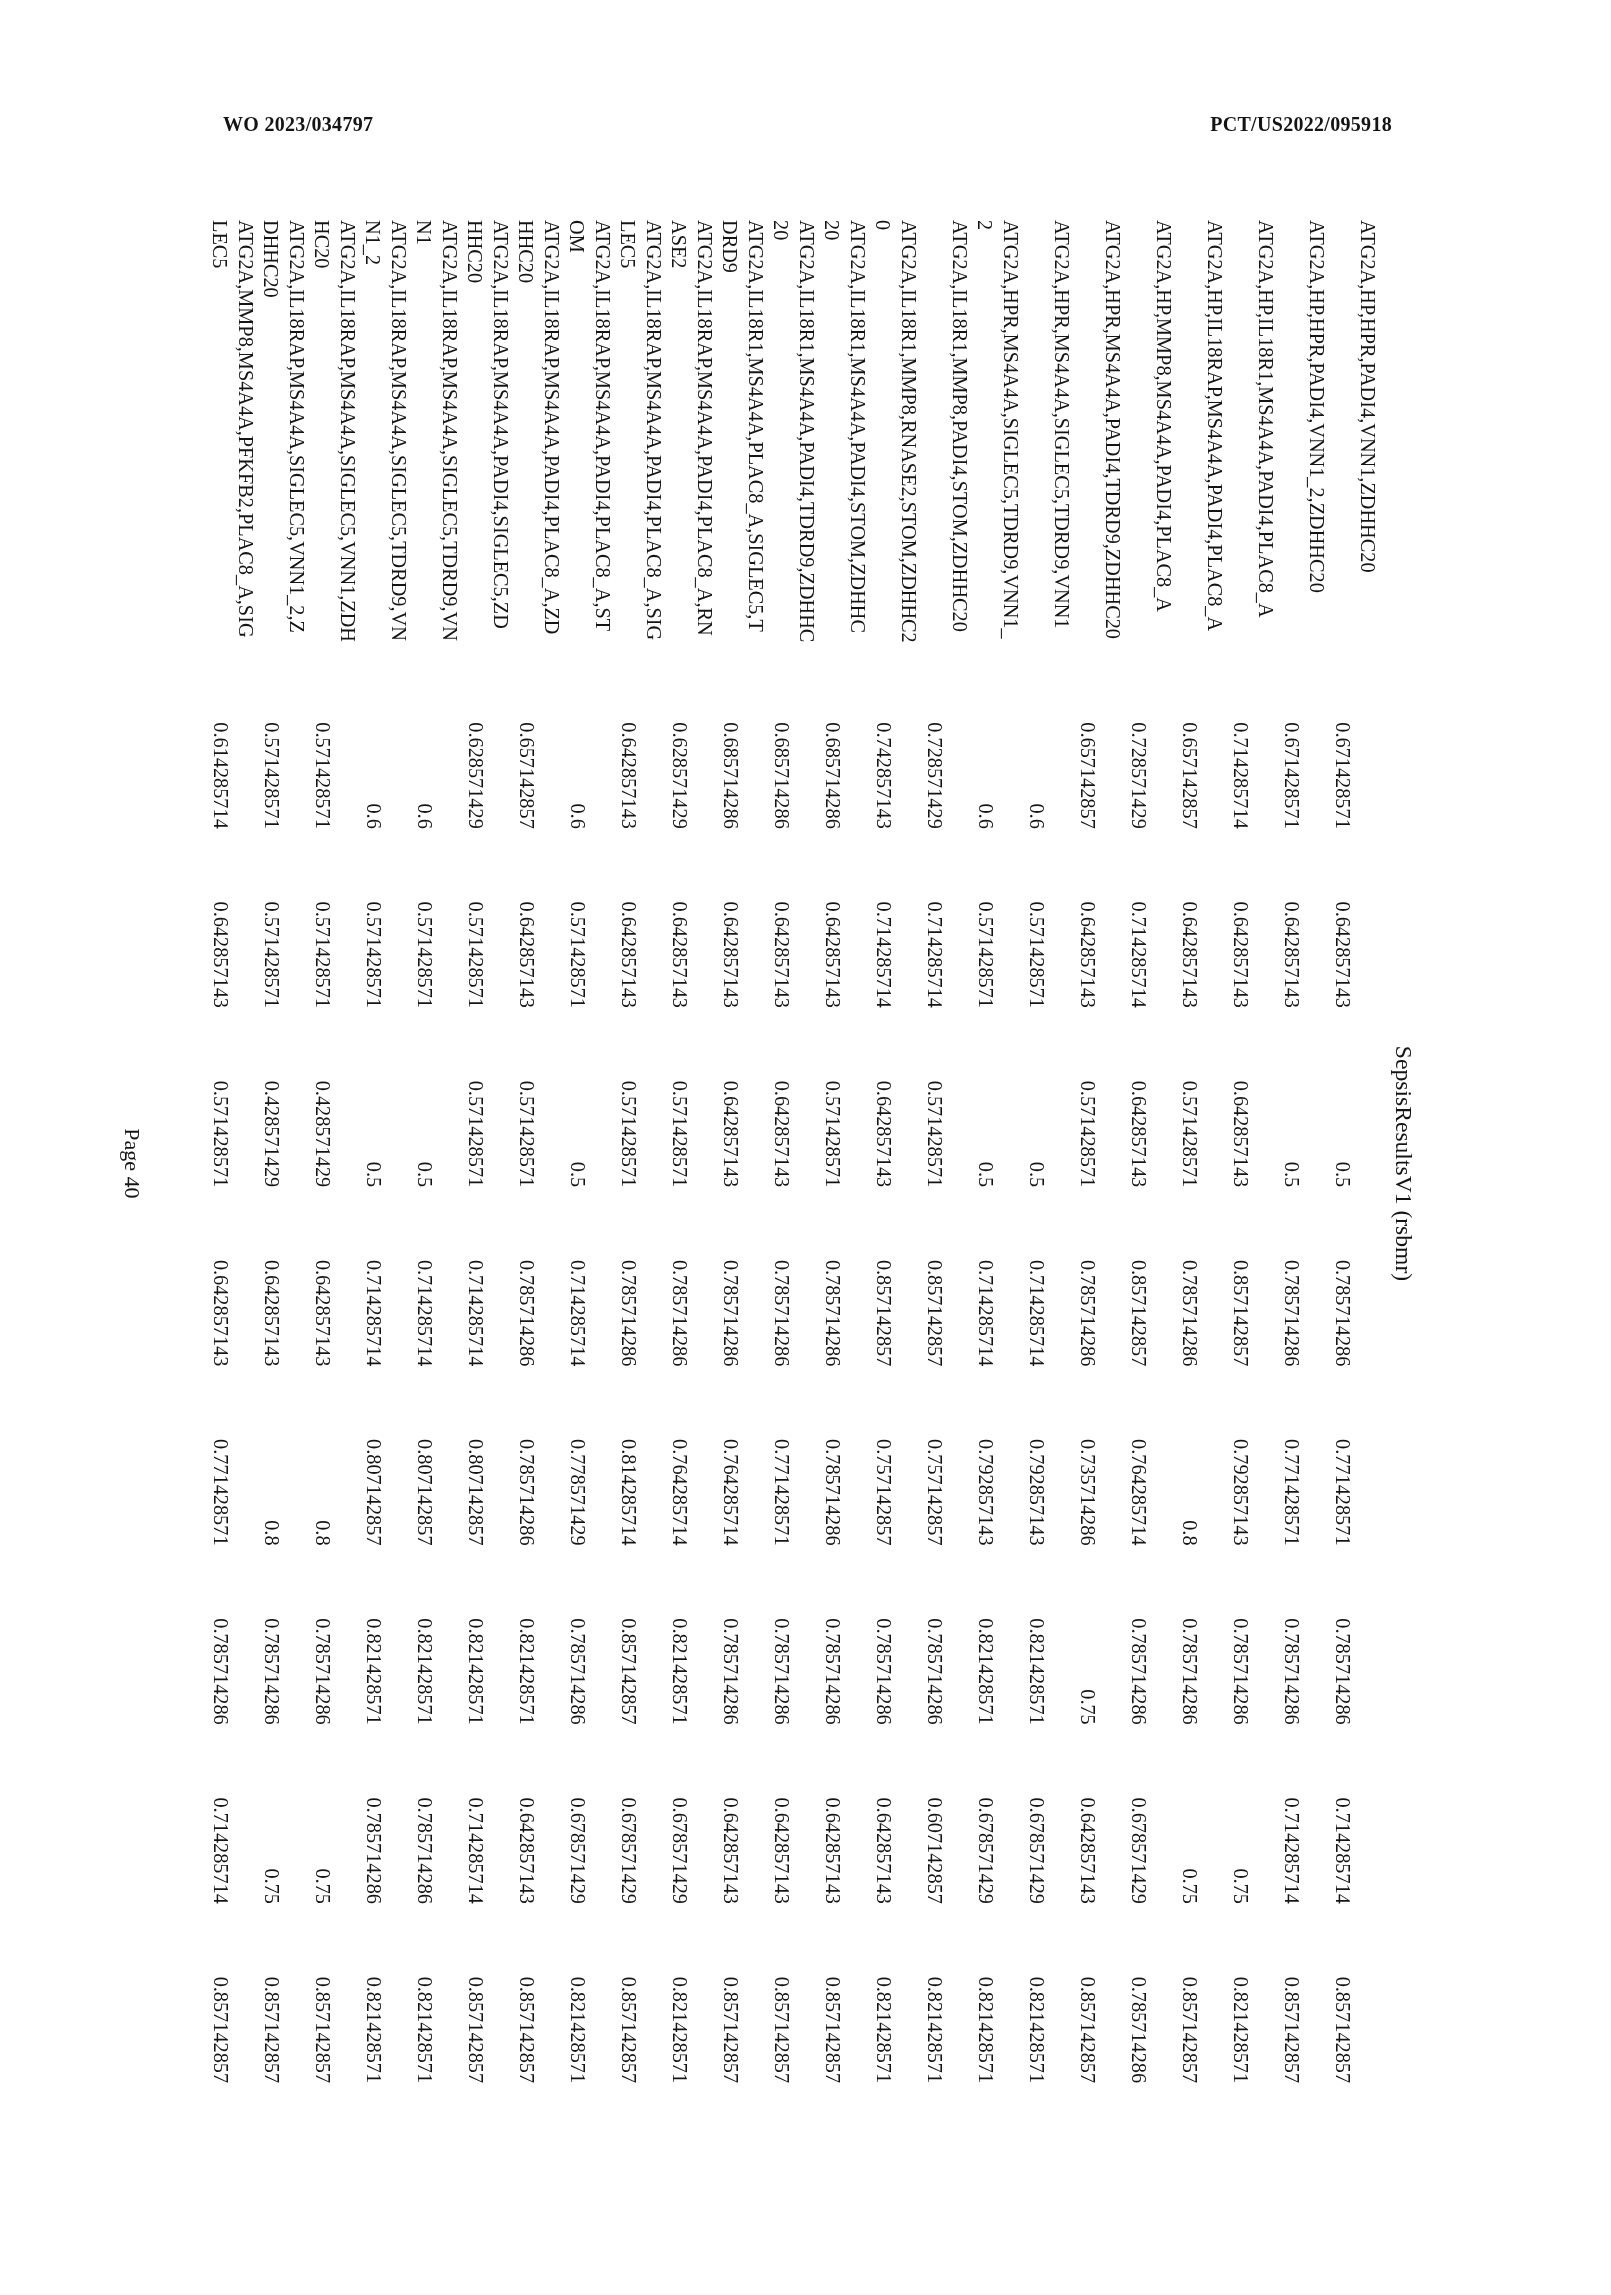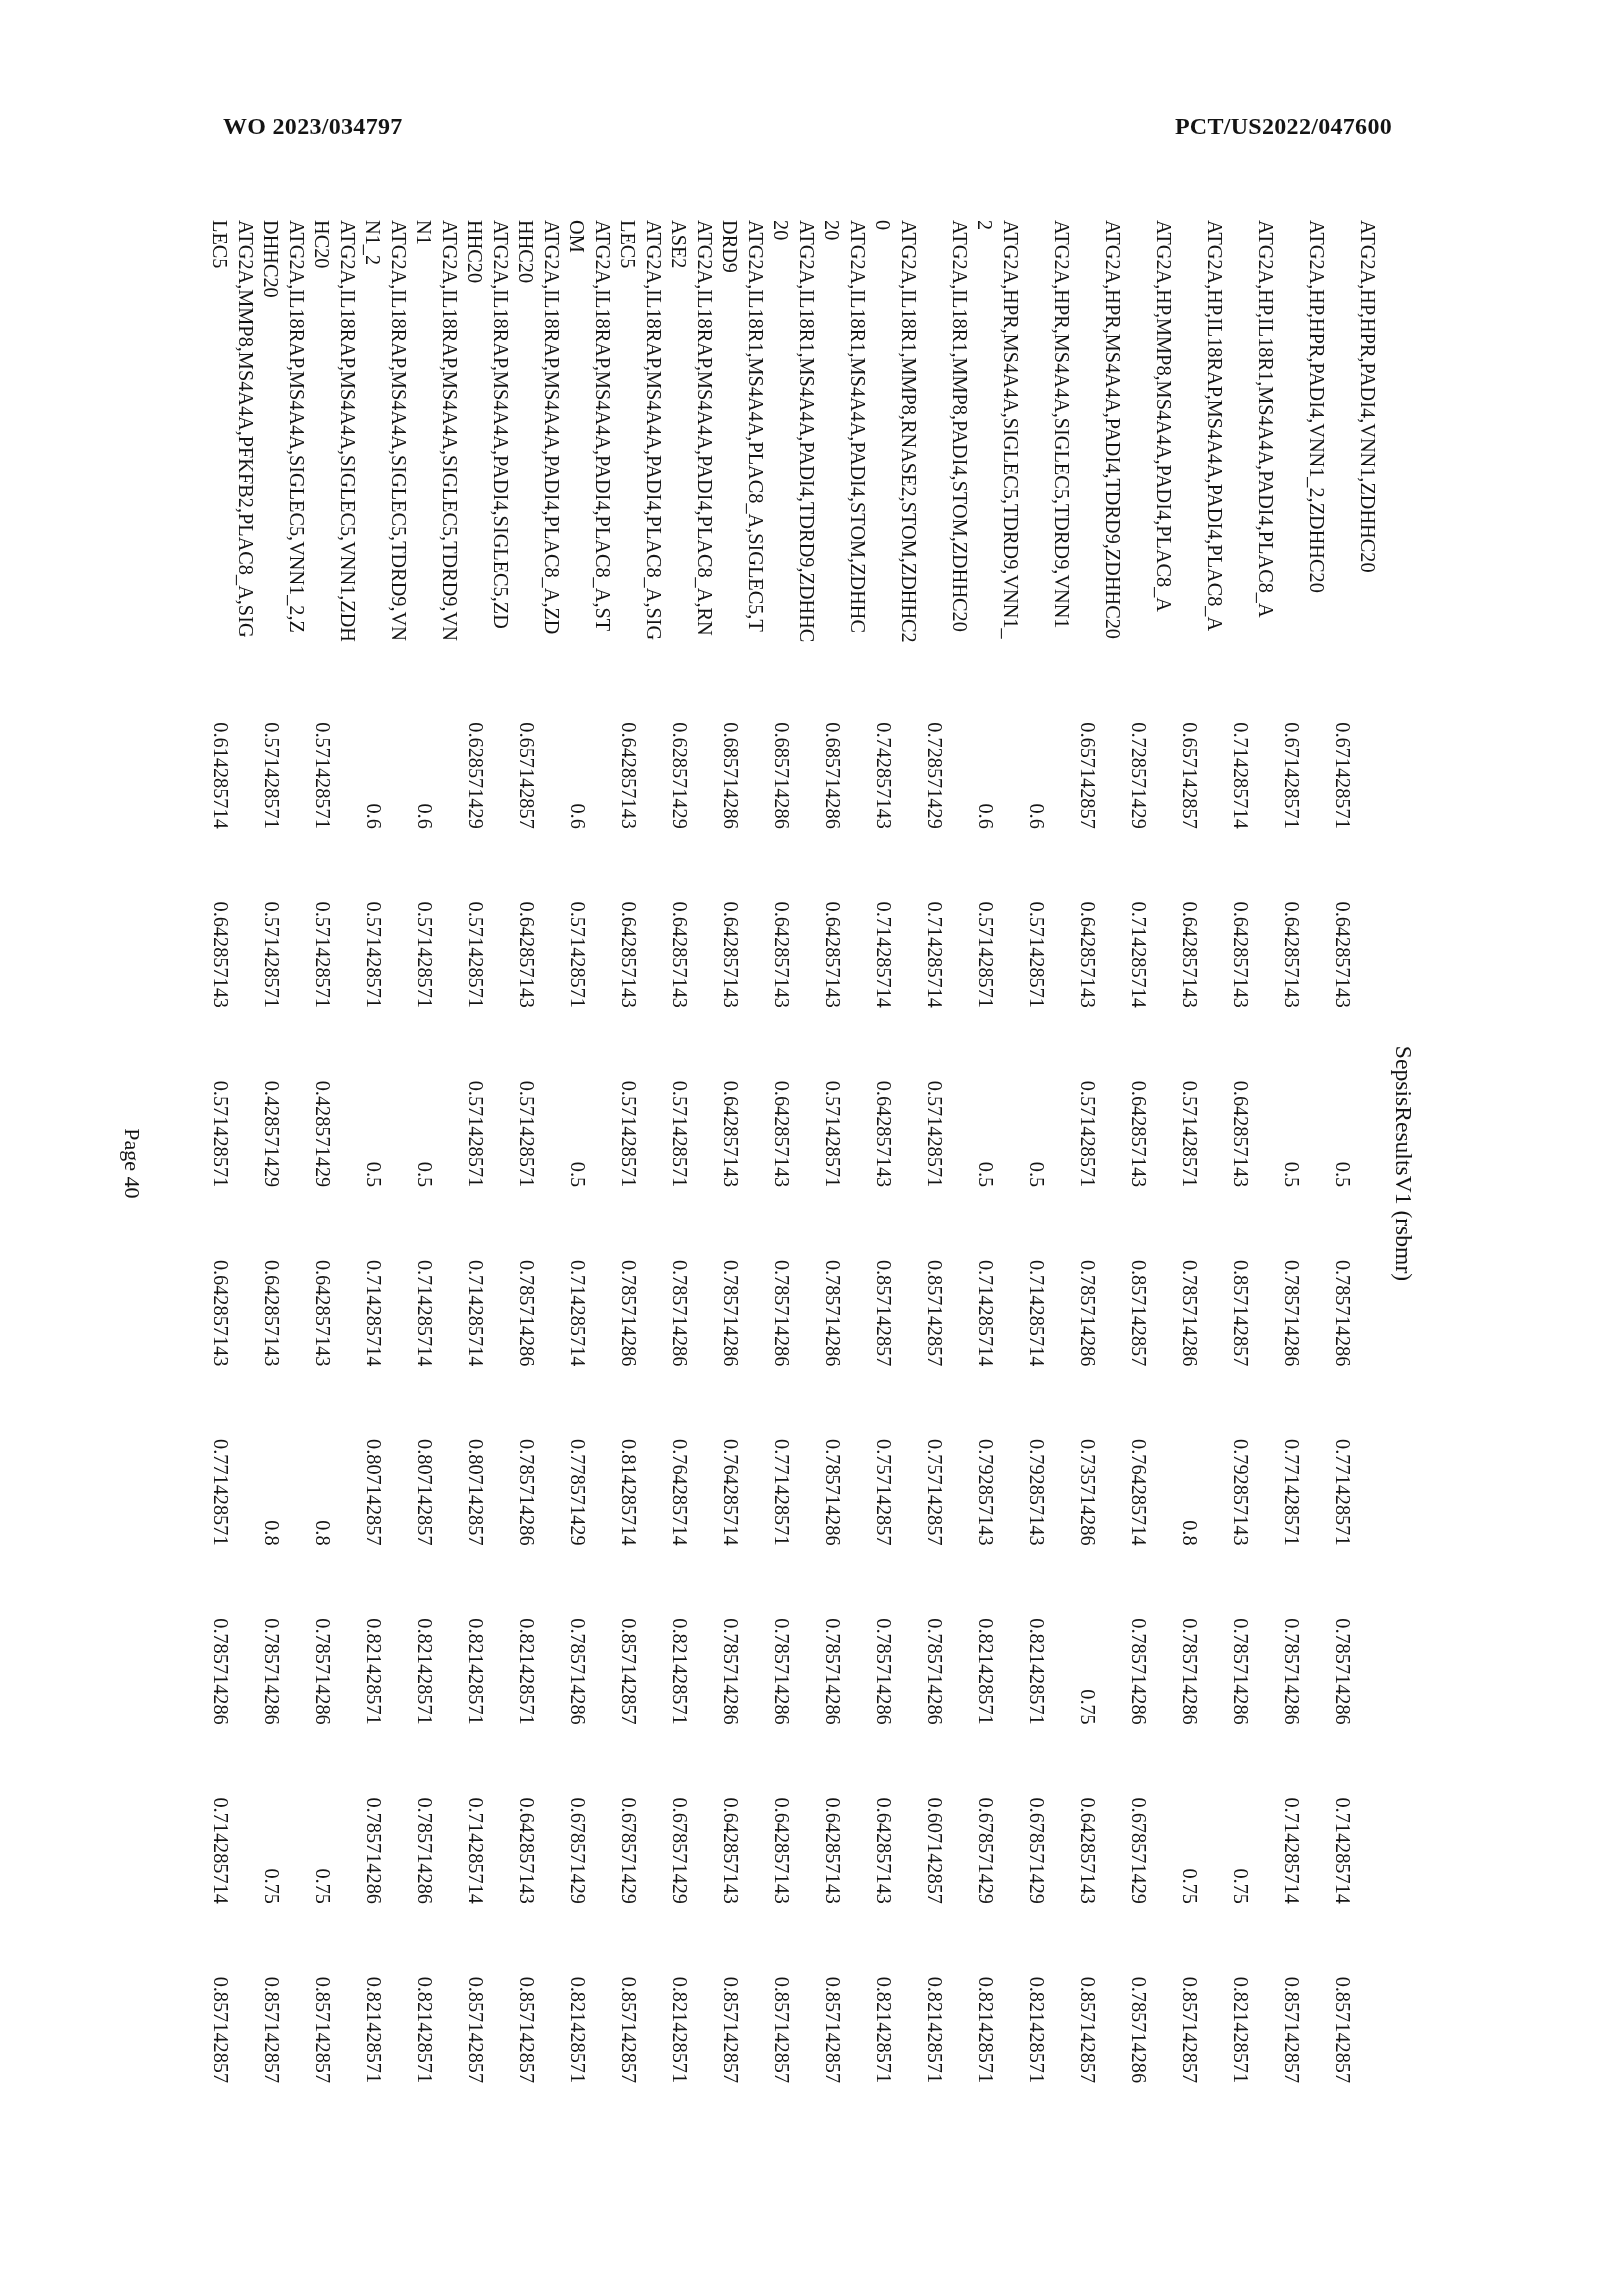--- a/index.html
+++ b/index.html
@@ -7,21 +7,21 @@
     width:1612px;height:2295px;
     background:#ffffff;
     font-family:"Liberation Serif","DejaVu Serif",serif;
     color:#141414;
     position:relative;
     overflow:hidden;
   }
   .page-header{
     position:absolute;top:113px;left:223px;right:220px;
     display:flex;justify-content:space-between;
-    font-weight:bold;font-size:24px;letter-spacing:0.3px;
+    font-weight:bold;font-size:20px;letter-spacing:0.3px;
   }
   
   .rotate-stage{
     position:absolute;left:111px;top:197px;
     width:1310px;height:2031px;
   }
   .landscape{
     position:absolute;top:0;left:0;
     width:2031px;height:1310px;
     transform-origin:top left;
@@ -58,21 +58,21 @@
     position:absolute;bottom:7.9px;left:0;
     width:1933px;text-align:center;
     font-size:22px;
   }
 </style>
 </head>
 <body>
 
 <div class="page-header">
   <span>WO 2023/034797</span>
-  <span>PCT/US2022/047600</span>
+  <span>PCT/US2022/095918</span>
 </div>
 
 <div class="rotate-stage">
   <div class="landscape">
     <div class="table-title">SepsisResultsV1 (rsbmr)</div>
     <table class="results">
       <tbody>
           <tr>
             <td class="gene">ATG2A,HP,HPR,PADI4,VNN1,ZDHHC20</td>
             <td class="val">0.671428571</td>

